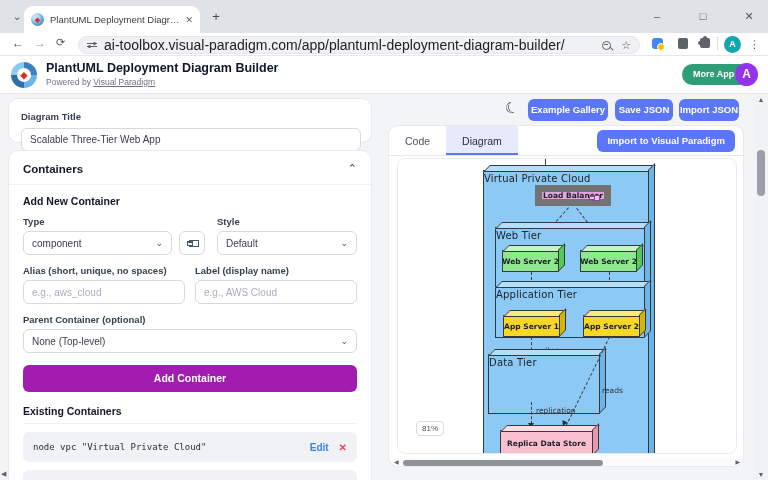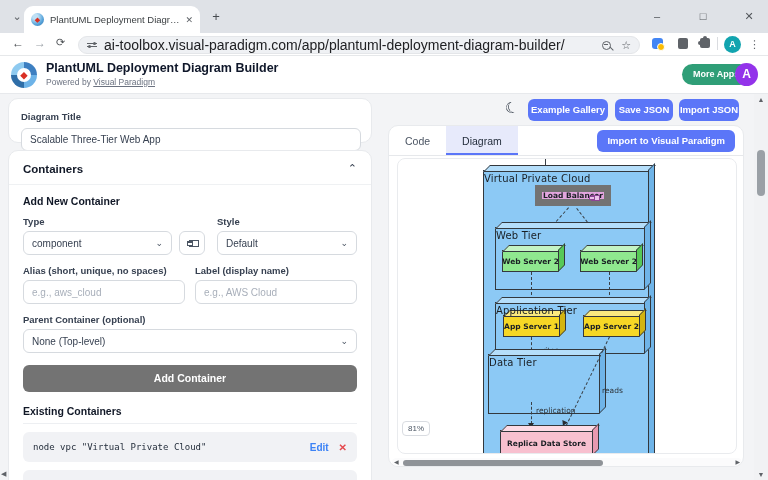--- a/index.html
+++ b/index.html
@@ -70,21 +70,21 @@
   .sel span:first-child { flex:1; }
   .sel .caret { color:#4b5563; font-size:9px; }
   .grow { flex:1; }
   .compbtn { width:26px; height:24px; border:1px solid #d6dadf; border-radius:6px; background:#fff; position:relative; flex:0 0 auto; }
   .cicon { position:absolute; top:8px; left:9px; width:10px; height:7px; border:1px solid #4b5563; }
   .cicon::before, .cicon::after { content:""; position:absolute; left:-3px; width:4px; height:2px; background:#fff; border:1px solid #4b5563; }
   .cicon::before { top:0; } .cicon::after { bottom:0; }
   .pinput { width:100%; height:24px; border:1px solid #d6dadf; border-radius:6px; padding:0 8px; font-size:10px; color:#374151; font-family:"Liberation Sans",sans-serif; }
   .pinput::placeholder { color:#a8afba; }
   .fullfld { margin-top:10px; }
-  .addbtn { margin-top:12px; width:100%; height:27px; border-radius:6px; background:#737373; color:#fff; font-size:10.5px; font-weight:bold; text-align:center; line-height:27px; }
+  .addbtn { margin-top:12px; width:100%; height:27px; border-radius:6px; background:#a21caf; color:#fff; font-size:10.5px; font-weight:bold; text-align:center; line-height:27px; }
   .exhead { margin-top:13px; padding-bottom:6px; border-bottom:1px solid #edeff2; }
   .exrow { margin-top:8px; height:30px; background:#f1f2f5; border-radius:6px; display:flex; align-items:center; padding:0 10px; }
   .excode { font-family:"DejaVu Sans Mono", monospace; font-size:9px; color:#1f2937; flex:1; white-space:nowrap; overflow:hidden; }
   .exedit { font-size:10px; font-weight:bold; color:#3b82f6; }
   .exdel { font-size:10px; font-weight:bold; color:#e5484d; margin-left:10px; }
 
   
   .moon { position:absolute; left:505px; top:99px; font-size:15px; color:#1f2937; transform:rotate(-15deg); }
   .bluebtn { position:absolute; top:99px; height:22px; border-radius:6px; background:#5b76f8; color:#fff; font-size:9.5px; font-weight:bold; text-align:center; line-height:22px; }
   #btn-gallery { left:528px; width:80px; }
@@ -107,21 +107,21 @@
   .bx { display:flex; align-items:center; justify-content:center; font-family:"DejaVu Sans",sans-serif; font-size:7.5px; font-weight:bold; color:#1a1f24; white-space:nowrap; }
   .comp { position:absolute; border:7px solid #737373; background:#e2a5de; }
   .comp .cmark { position:absolute; top:3px; right:4px; width:9px; height:6px; border:1px solid #8d4693; background:#ecc3ea; }
   .comp .cmark::before, .comp .cmark::after { content:""; position:absolute; left:-3px; width:4px; height:2px; background:#ecc3ea; border:1px solid #8d4693; }
   .comp .cmark::before { top:0; } .comp .cmark::after { bottom:0; }
   .dl { position:absolute; border-top:1px dashed #3a4046; transform-origin:0 0; height:0; }
   .dlv { position:absolute; border-left:1px dashed #3a4046; width:0; }
   .sl { position:absolute; border-left:1px solid #3a4046; width:0; }
   .ah { position:absolute; width:0; height:0; border-left:3px solid transparent; border-right:3px solid transparent; border-top:5px solid #272c31; }
   .elabel { position:absolute; font-family:"DejaVu Sans",sans-serif; font-size:7.5px; color:#2c3136; }
-  .zoombadge { position:absolute; left:4px; top:262px; padding:2px 5px; background:#fff; border:1px solid #d9dce1; border-radius:4px; font-size:8px; color:#4b5563; }
+  .zoombadge { position:absolute; left:18px; top:262px; padding:2px 5px; background:#fff; border:1px solid #d9dce1; border-radius:4px; font-size:8px; color:#4b5563; }
 
   
   .hscroll { position:absolute; left:3px; top:332px; width:350px; height:9px; background:#fbfbfc; border-radius:5px; }
   .hthumb { position:absolute; left:11px; top:1.5px; width:200px; height:6px; border-radius:3px; background:#8f9398; }
   .harrow { position:absolute; top:0; font-size:6px; color:#5f6368; line-height:9px; }
   .vscroll { position:absolute; left:754px; top:94px; width:14px; height:386px; background:#f1f2f4; }
   .vthumb { position:absolute; left:3px; top:56px; width:8px; height:46px; border-radius:4px; background:#9aa0a6; }
   .varrow { position:absolute; left:0; width:14px; text-align:center; font-size:7px; color:#5f6368; }
   .corner-left { position:absolute; left:1px; top:470px; font-size:7px; color:#5f6368; }
 </style>
@@ -283,21 +283,21 @@
       </div>
       <div class="n3d bx" style="left:182px;top:91px;width:57px;height:22px;--top:#c4f3c4;--side:#57c957;background:#8fe88f;">
         <span>Web Server 2</span>
       </div>
 
       <div class="dlv" style="left:133px;top:113px;height:38px;"></div>
       <div class="dlv" style="left:211px;top:113px;height:38px;"></div>
       <div class="ah" style="left:130px;top:150px;"></div>
       <div class="ah" style="left:208px;top:150px;"></div>
 
-      <div class="n3d" style="left:97px;top:143px;width:150px;height:52px;--top:#b5defa;--side:#6fb4e8;background:#8cc9f5;">
+      <div class="n3d" style="left:97px;top:127px;width:150px;height:52px;--top:#b5defa;--side:#6fb4e8;background:#8cc9f5;">
         <div class="ntitle">Application Tier</div>
       </div>
       <div class="n3d bx" style="left:105px;top:156px;width:57px;height:22px;--top:#fbe97e;--side:#d3b410;background:#f6d725;">
         <span>App Server 1</span>
       </div>
       <div class="n3d bx" style="left:185px;top:156px;width:57px;height:22px;--top:#fbe97e;--side:#d3b410;background:#f6d725;">
         <span>App Server 2</span>
       </div>
 
       <div class="dlv" style="left:133px;top:178px;height:34px;"></div>

